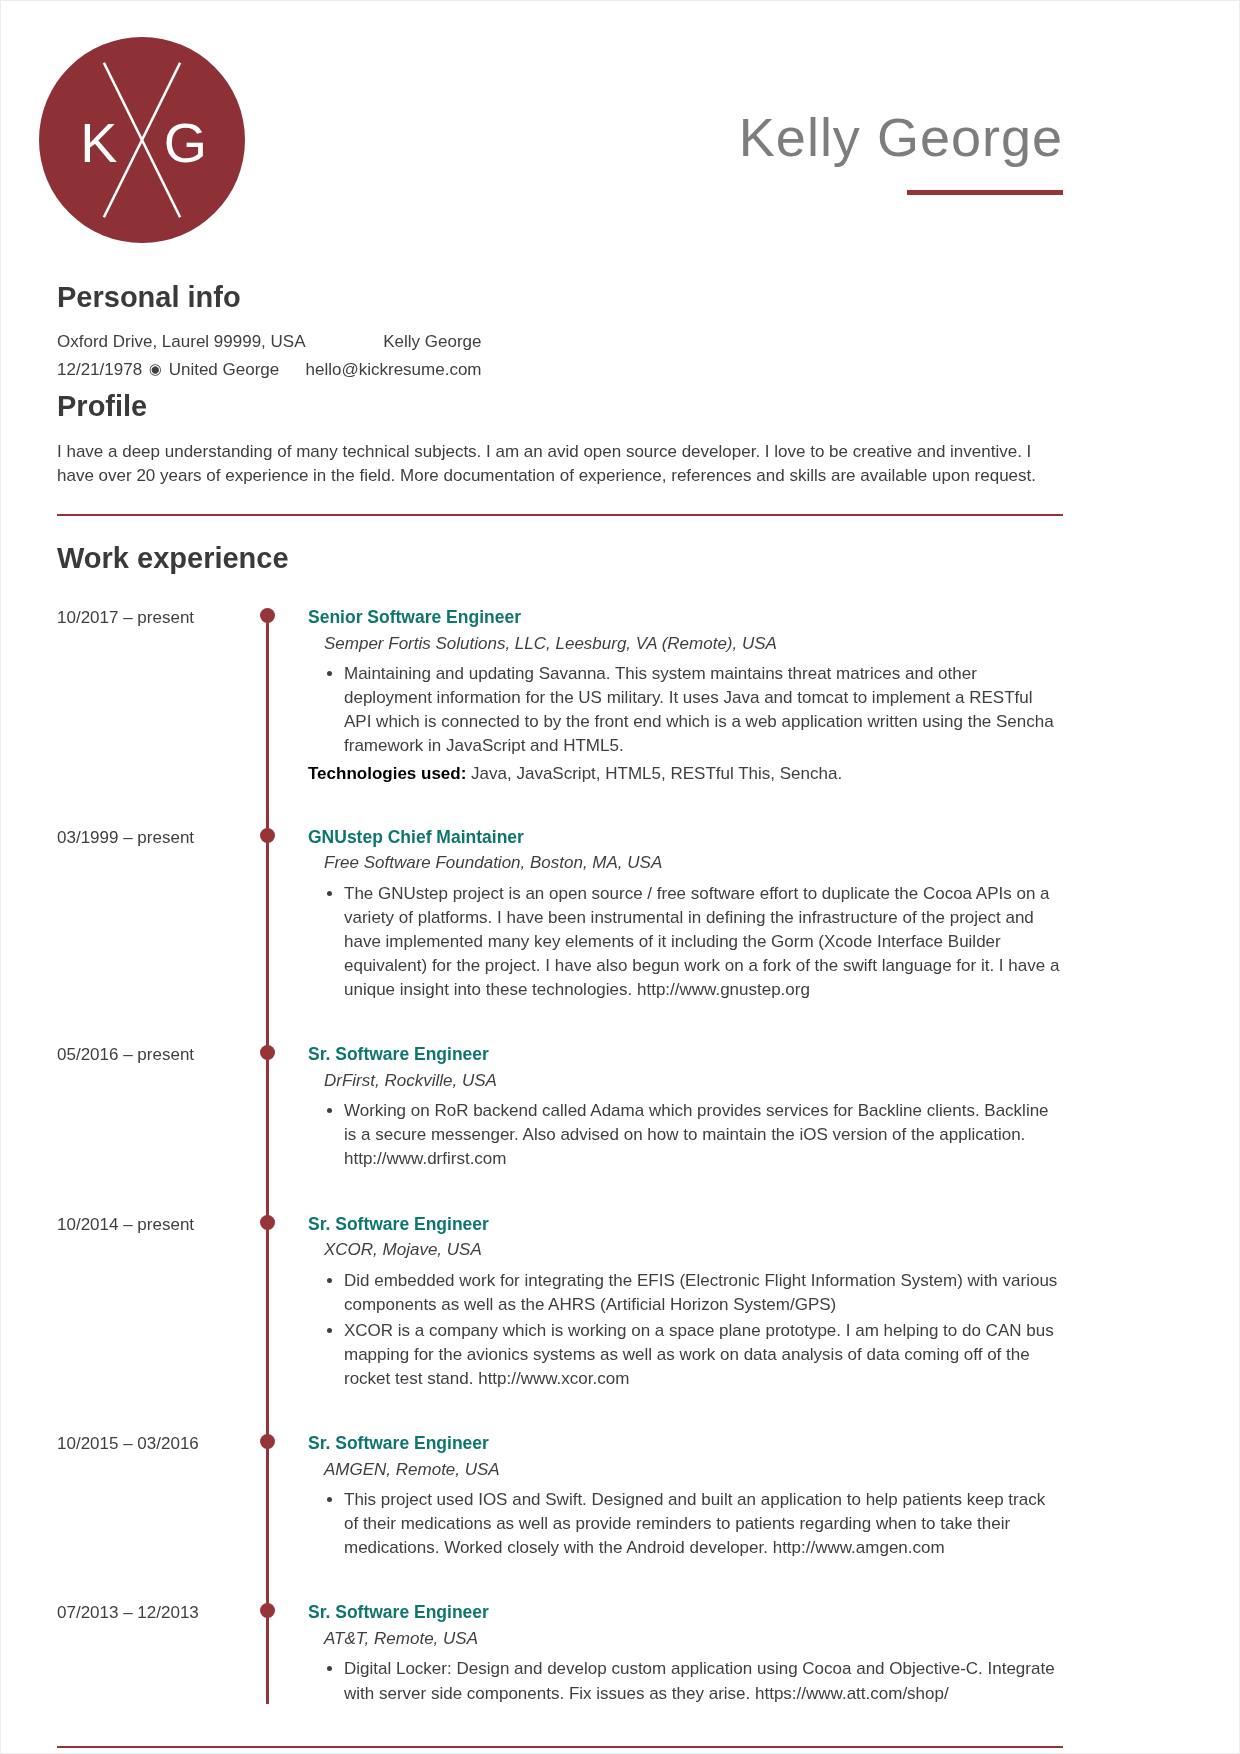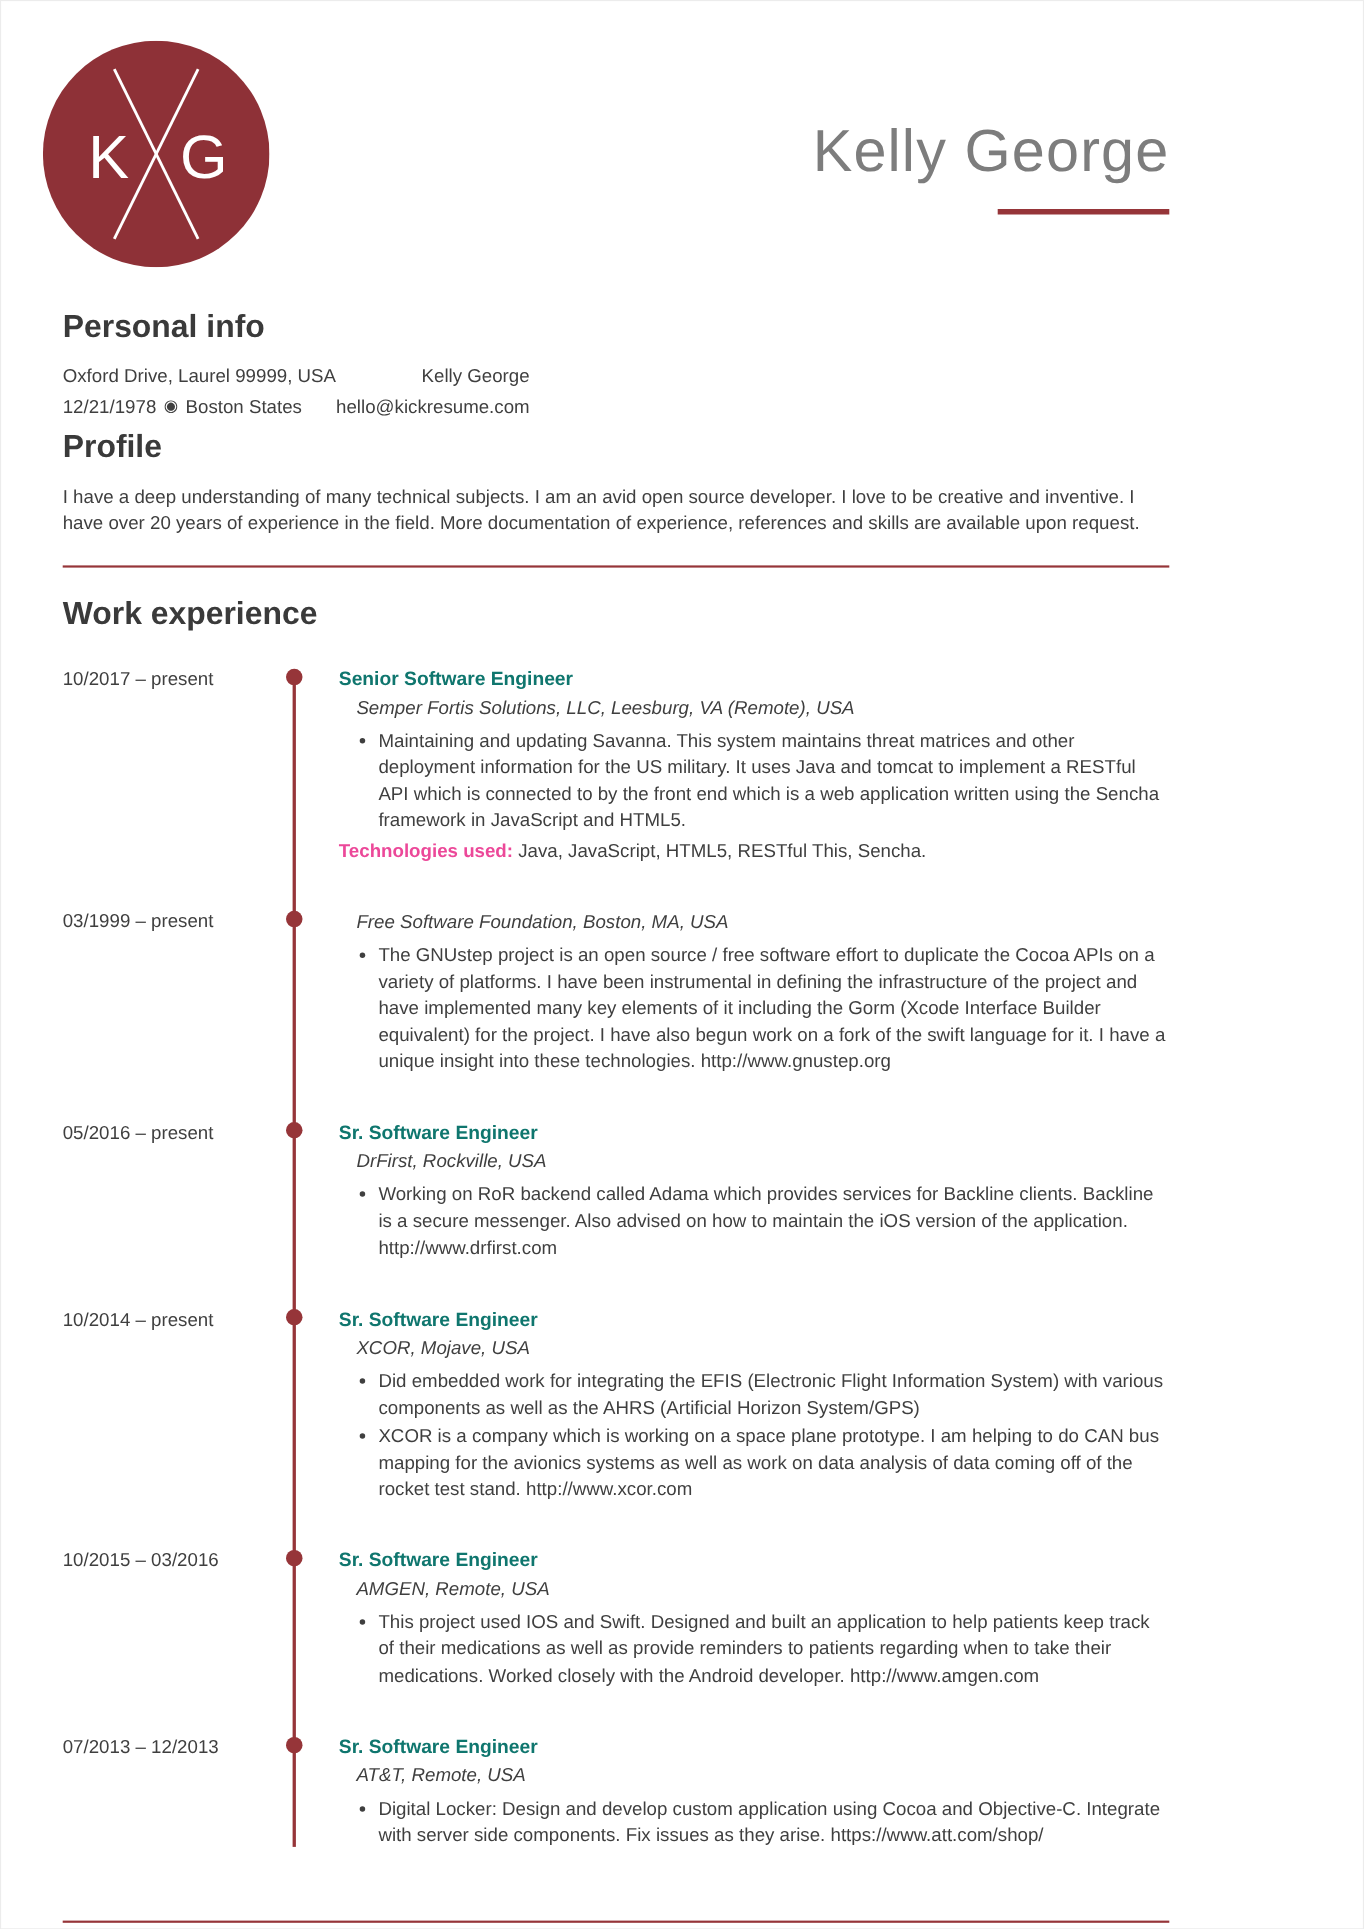--- a/index.html
+++ b/index.html
@@ -39,21 +39,21 @@
   .entry{display:grid;grid-template-columns:185px 50px 1fr;margin-bottom:38px;}
   .date{padding-top:1px;}
   .dotcol{display:flex;justify-content:center;align-items:flex-start;}
   .dot{width:15px;height:15px;border-radius:50%;background:var(--accent);margin-top:3px;position:relative;z-index:1;}
   .content{padding-left:16px;}
   .content h3{margin:0;font-size:17.5px;font-weight:700;color:#0f766e;}
   .company{margin:2px 0 6px 16px;font-style:italic;}
   .content ul{margin:2px 0 0 0;padding-left:36px;}
   .content li{margin-bottom:2px;}
   .tech{margin:4px 0 0 0;}
-  .tech strong{color:#ec4899;}
+  .tech strong{color:#000000;}
   .bottom-rule{position:absolute;left:56px;right:176px;bottom:5px;height:2px;background:var(--accent);margin:0;}
 </style>
 </head>
 <body>
 
 <div class="page">
 
   <header class="header">
     <div class="logo">
       <svg viewBox="0 0 200 200" width="206" height="206">
@@ -68,21 +68,21 @@
       <h1 class="name">Kelly George</h1>
       <div class="name-underline"></div>
     </div>
   </header>
 
   <section class="personal">
     <h2 class="section-heading">Personal info</h2>
     <div class="info-row">
       <div class="info-left">
         <p>Oxford Drive, Laurel 99999, USA</p>
-        <p><span>12/21/1978</span> <span class="country-icon">◉</span> <span>Boston States</span></p>
+        <p><span>12/21/1978</span> <span class="country-icon">◉</span> <span>United George</span></p>
       </div>
       <div class="info-right">
         <p>Kelly George</p>
         <p>hello@kickresume.com</p>
       </div>
     </div>
   </section>
 
   <section class="profile-section">
     <h2 class="section-heading">Profile</h2>
@@ -111,20 +111,21 @@
           <p class="tech"><strong>Technologies used:</strong> <span>Java, JavaScript, HTML5, RESTful This, Sencha.</span></p>
         </div>
       </div>
 
       <div class="entry">
         <div class="date">03/1999 – present</div>
         <div class="dotcol">
             <span class="dot"></span>
           </div>
         <div class="content">
+          <h3>GNUstep Chief Maintainer</h3>
           <p class="company">Free Software Foundation, Boston, MA, USA</p>
           <ul>
             <li>The GNUstep project is an open source / free software effort to duplicate the Cocoa APIs on a variety of platforms. I have been instrumental in defining the infrastructure of the project and have implemented many key elements of it including the Gorm (Xcode Interface Builder equivalent) for the project. I have also begun work on a fork of the swift language for it. I have a unique insight into these technologies. http://www.gnustep.org</li>
           </ul>
         </div>
       </div>
 
       <div class="entry">
         <div class="date">05/2016 – present</div>
         <div class="dotcol">

